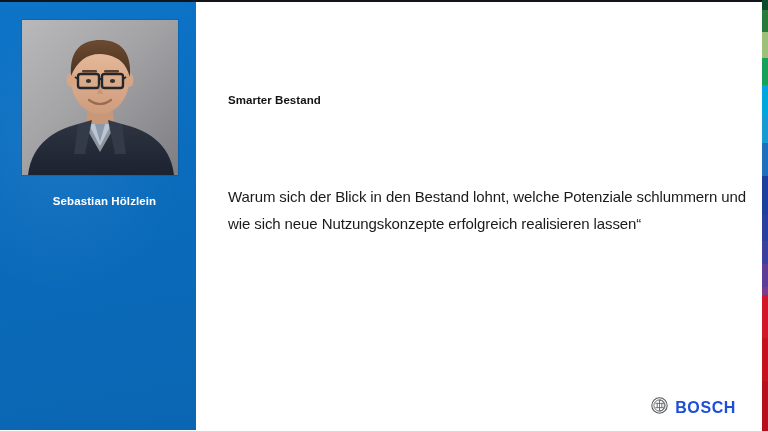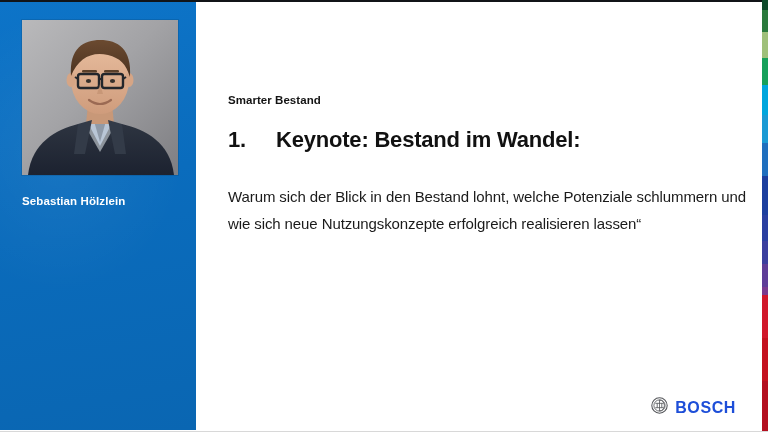--- a/index.html
+++ b/index.html
@@ -64,20 +64,21 @@
   .person-name {
     position: absolute;
     left: 22px;
     top: 192px;
     width: 165px;
     color: #ffffff;
     font-size: 11.5px;
     font-weight: bold;
     letter-spacing: 0.1px;
     line-height: 14px;
+    text-align: center;
   }
   .person-role {
     position: absolute;
     left: 22px;
     top: 222px;
     width: 165px;
     color: #f2f6fa;
     font-size: 11.5px;
     font-weight: normal;
     line-height: 17px;
@@ -235,23 +236,20 @@
       <div class="person-name">Sebastian Hölzlein</div>
 
 
     </div>
   </div>
 
   <div class="content">
 
     <div class="eyebrow">Smarter Bestand</div>
 
-    <div class="headline">
-      <span class="num">1.</span><span>Keynote: Bestand im Wandel:</span>
-    </div>
 
     <div class="subline">Warum sich der Blick in den Bestand lohnt, welche Potenziale schlummern und wie sich neue Nutzungskonzepte erfolgreich realisieren lassen“</div>
 
     <div class="logo">
       <span class="logo-mark">
         <svg width="17" height="17" viewBox="0 0 34 34" xmlns="http://www.w3.org/2000/svg" aria-hidden="true">
           <circle cx="17" cy="17" r="15.4" fill="none" stroke="#55575b" stroke-width="2.1"></circle>
           <circle cx="17" cy="17" r="11.2" fill="none" stroke="#55575b" stroke-width="1.7"></circle>
           <path d="M17 5.9 A11.2 11.2 0 0 1 17 28.1 Z" fill="none" stroke="#55575b" stroke-width="1.6"></path>
           <path d="M8.6 12.6 h16.8 M8.6 21.4 h16.8" stroke="#55575b" stroke-width="1.7"></path>

